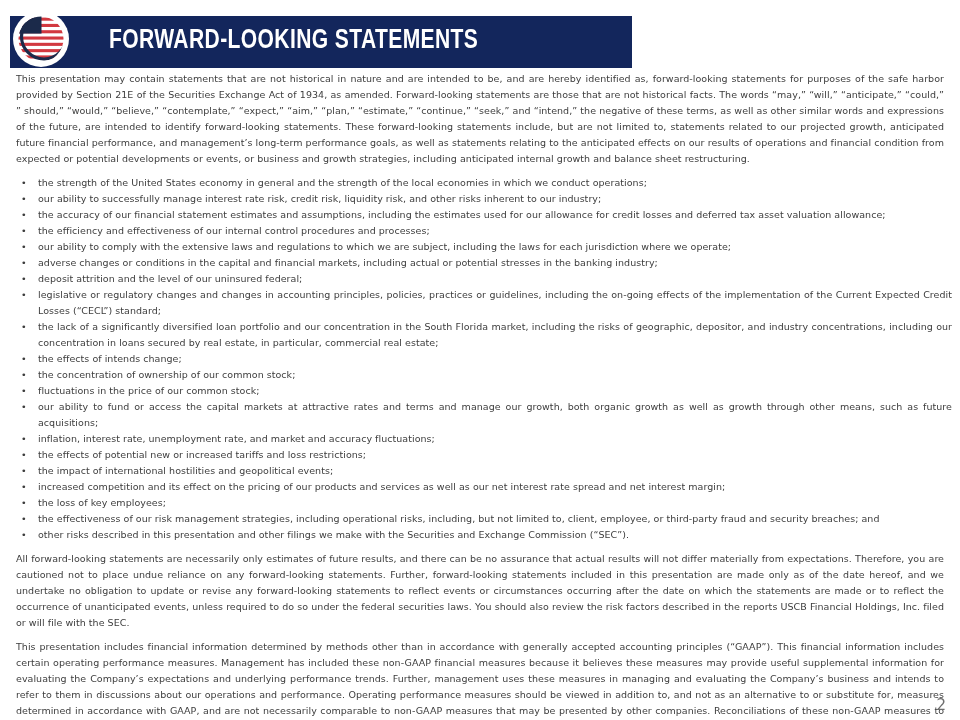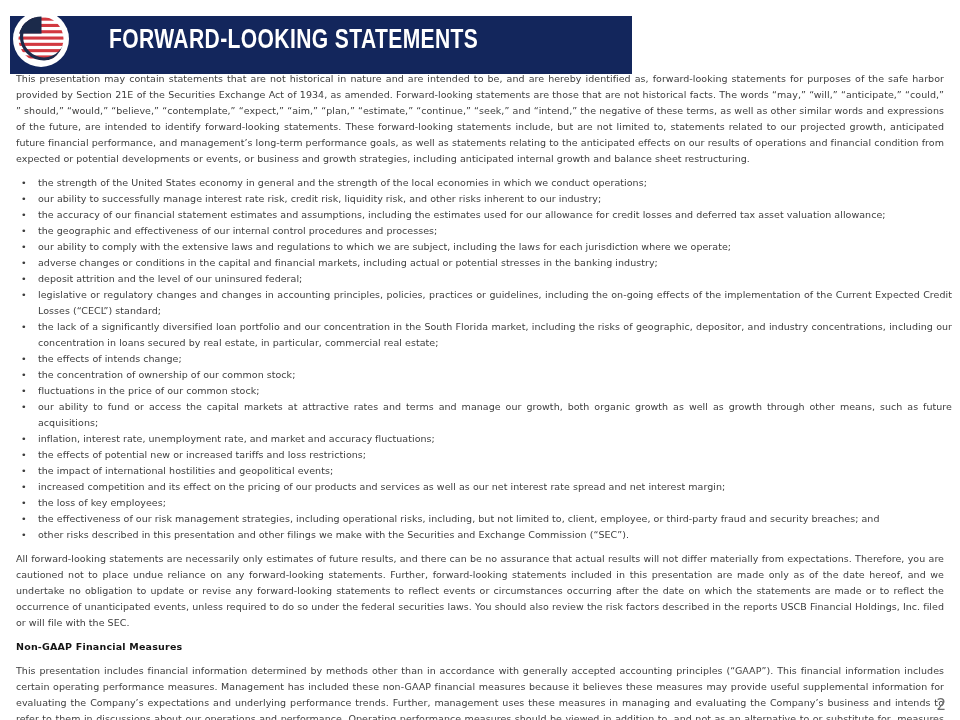--- a/index.html
+++ b/index.html
@@ -1,21 +1,21 @@
 <!DOCTYPE html>
 <html><head>
 <meta charset="utf-8">
 <style>
   html,body{margin:0;padding:0;}
   body{
     width:960px;height:720px;position:relative;background:#ffffff;
     font-family:"DejaVu Sans",sans-serif;overflow:hidden;
   }
   .header-bar{
-    position:absolute;top:16px;left:10px;width:622px;height:58px;
+    position:absolute;top:16px;left:10px;width:622px;height:52px;
     background:#13265C;
   }
   .slide-title{
     position:absolute;left:99px;top:0;height:46px;display:flex;align-items:center;
     color:#ffffff;font-family:"Liberation Sans",sans-serif;font-weight:700;
     font-size:27px;letter-spacing:0.5px;white-space:nowrap;
     transform:scaleX(0.78);transform-origin:left center;
   }
   .logo{
     position:absolute;top:11px;left:13px;width:56px;height:56px;
@@ -75,21 +75,21 @@
   <div class="bullet">
       <span class="dot">•</span>
       <span class="btxt">our ability to successfully manage interest rate risk, credit risk, liquidity risk, and other risks inherent to our industry;</span>
     </div>
   <div class="bullet">
       <span class="dot">•</span>
       <span class="btxt">the accuracy of our financial statement estimates and assumptions, including the estimates used for our allowance for credit losses and deferred tax asset valuation allowance;</span>
     </div>
   <div class="bullet">
       <span class="dot">•</span>
-      <span class="btxt">the geographic and effectiveness of our internal control procedures and processes;</span>
+      <span class="btxt">the efficiency and effectiveness of our internal control procedures and processes;</span>
     </div>
   <div class="bullet">
       <span class="dot">•</span>
       <span class="btxt">our ability to comply with the extensive laws and regulations to which we are subject, including the laws for each jurisdiction where we operate;</span>
     </div>
   <div class="bullet">
       <span class="dot">•</span>
       <span class="btxt">adverse changes or conditions in the capital and financial markets, including actual or potential stresses in the banking industry;</span>
     </div>
   <div class="bullet">
@@ -143,18 +143,17 @@
   <div class="bullet">
       <span class="dot">•</span>
       <span class="btxt">the effectiveness of our risk management strategies, including operational risks, including, but not limited to, client, employee, or third-party fraud and security breaches; and</span>
     </div>
   <div class="bullet">
       <span class="dot">•</span>
       <span class="btxt">other risks described in this presentation and other filings we make with the Securities and Exchange Commission (“SEC”).</span>
     </div>
 
   <p>All forward-looking statements are necessarily only estimates of future results, and there can be no assurance that actual results will not differ materially from expectations. Therefore, you are cautioned not to place undue reliance on any forward-looking statements. Further, forward-looking statements included in this presentation are made only as of the date hereof, and we undertake no obligation to update or revise any forward-looking statements to reflect events or circumstances occurring after the date on which the statements are made or to reflect the occurrence of unanticipated events, unless required to do so under the federal securities laws. You should also review the risk factors described in the reports USCB Financial Holdings, Inc. filed or will file with the SEC.</p>
-  <p class="subheading">Non-GAAP Financial Measures</p>
   <p>This presentation includes financial information determined by methods other than in accordance with generally accepted accounting principles (“GAAP”). This financial information includes certain operating performance measures. Management has included these non-GAAP financial measures because it believes these measures may provide useful supplemental information for evaluating the Company’s expectations and underlying performance trends. Further, management uses these measures in managing and evaluating the Company’s business and intends to refer to them in discussions about our operations and performance. Operating performance measures should be viewed in addition to, and not as an alternative to or substitute for, measures determined in accordance with GAAP, and are not necessarily comparable to non-GAAP measures that may be presented by other companies. Reconciliations of these non-GAAP measures to the most directly comparable GAAP measures can be found in the Non-GAAP financial measures reconciliation tables included in this presentation.</p>
 
 </div>
 
 <div class="page-number">2</div>
 
 </body></html>

